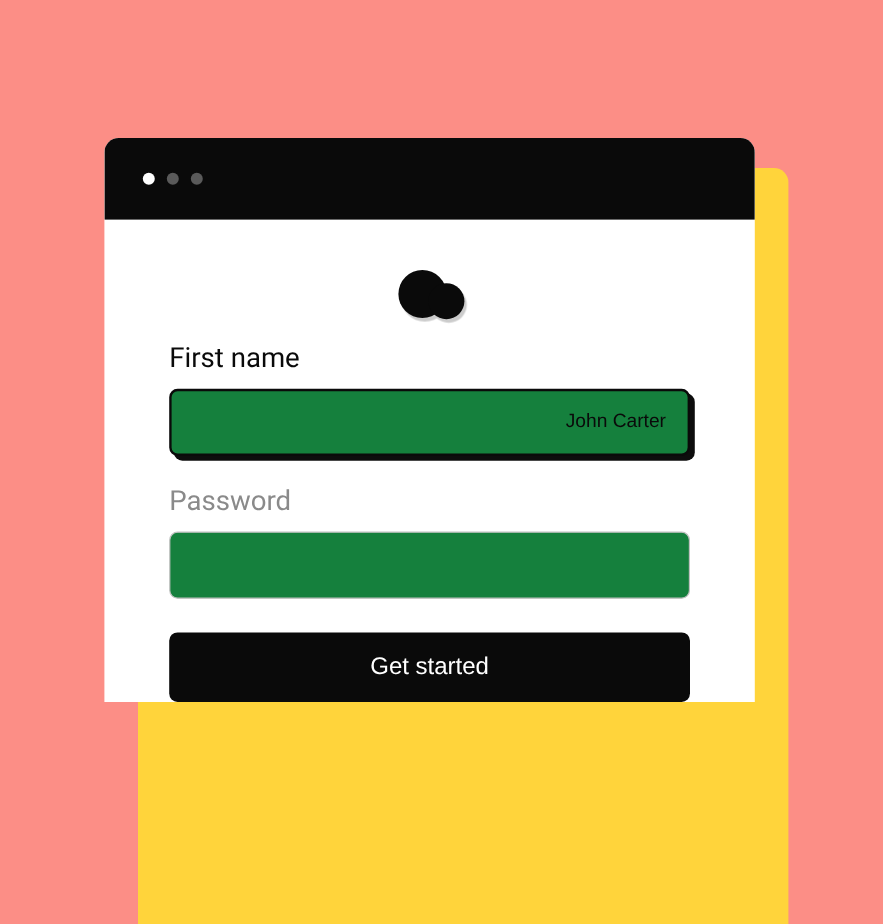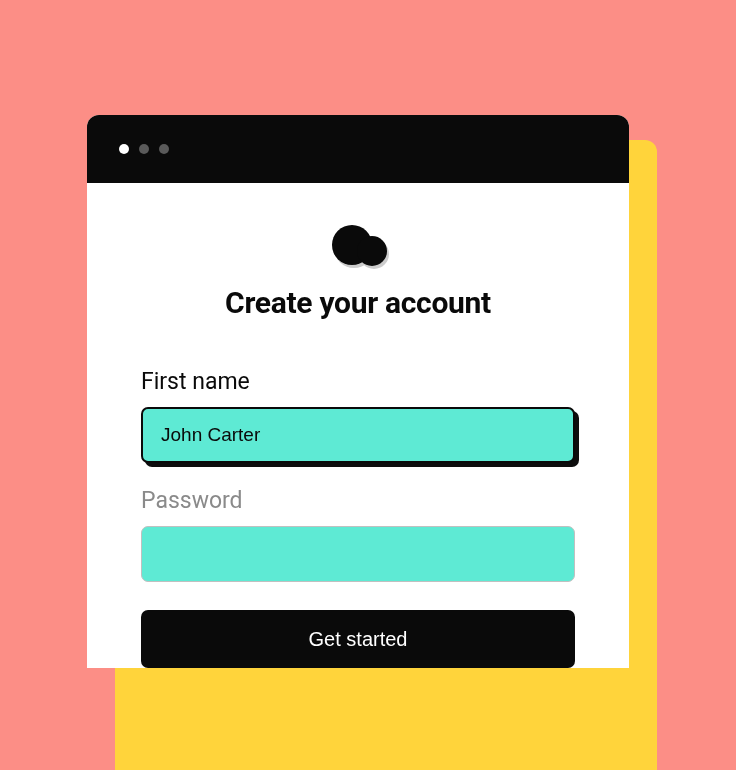--- a/index.html
+++ b/index.html
@@ -88,23 +88,24 @@
     }
     .label.muted {
       color: #8a8a8a;
     }
     .input {
       width: 100%;
       height: 56px;
       border: 1.5px solid #c0c0c0;
       border-radius: 7px;
       padding: 0 18px;
-      font-size: 19px;
+      font-size: 16px;
       color: #0a0a0a;
-      background: #5eead4;
+      background: #15803d;
+      text-align: right;
     }
     .input.active {
       border: 2px solid #0a0a0a;
       box-shadow: 4px 4px 0 0 rgba(0,0,0,0.95);
     }
     .submit-btn {
       width: 100%;
       height: 58px;
       background: #0a0a0a;
       color: #ffffff;
@@ -129,21 +130,20 @@
   </div>
 
   <div class="content">
     <div class="cloud-icon">
       <svg viewBox="0 0 60 42" width="60" height="42">
         <circle cx="24" cy="20" r="20" fill="#0a0a0a"></circle>
         <circle cx="44" cy="26" r="15" fill="#0a0a0a"></circle>
       </svg>
     </div>
 
-    <h1 class="title">Create your account</h1>
 
     <div class="form">
       <div class="field-group">
         <label class="label">First name</label>
         <input type="text" class="input active" value="John Carter" style="">
       </div>
 
 
       <div class="field-group">
         <label class="label muted">Password</label>

